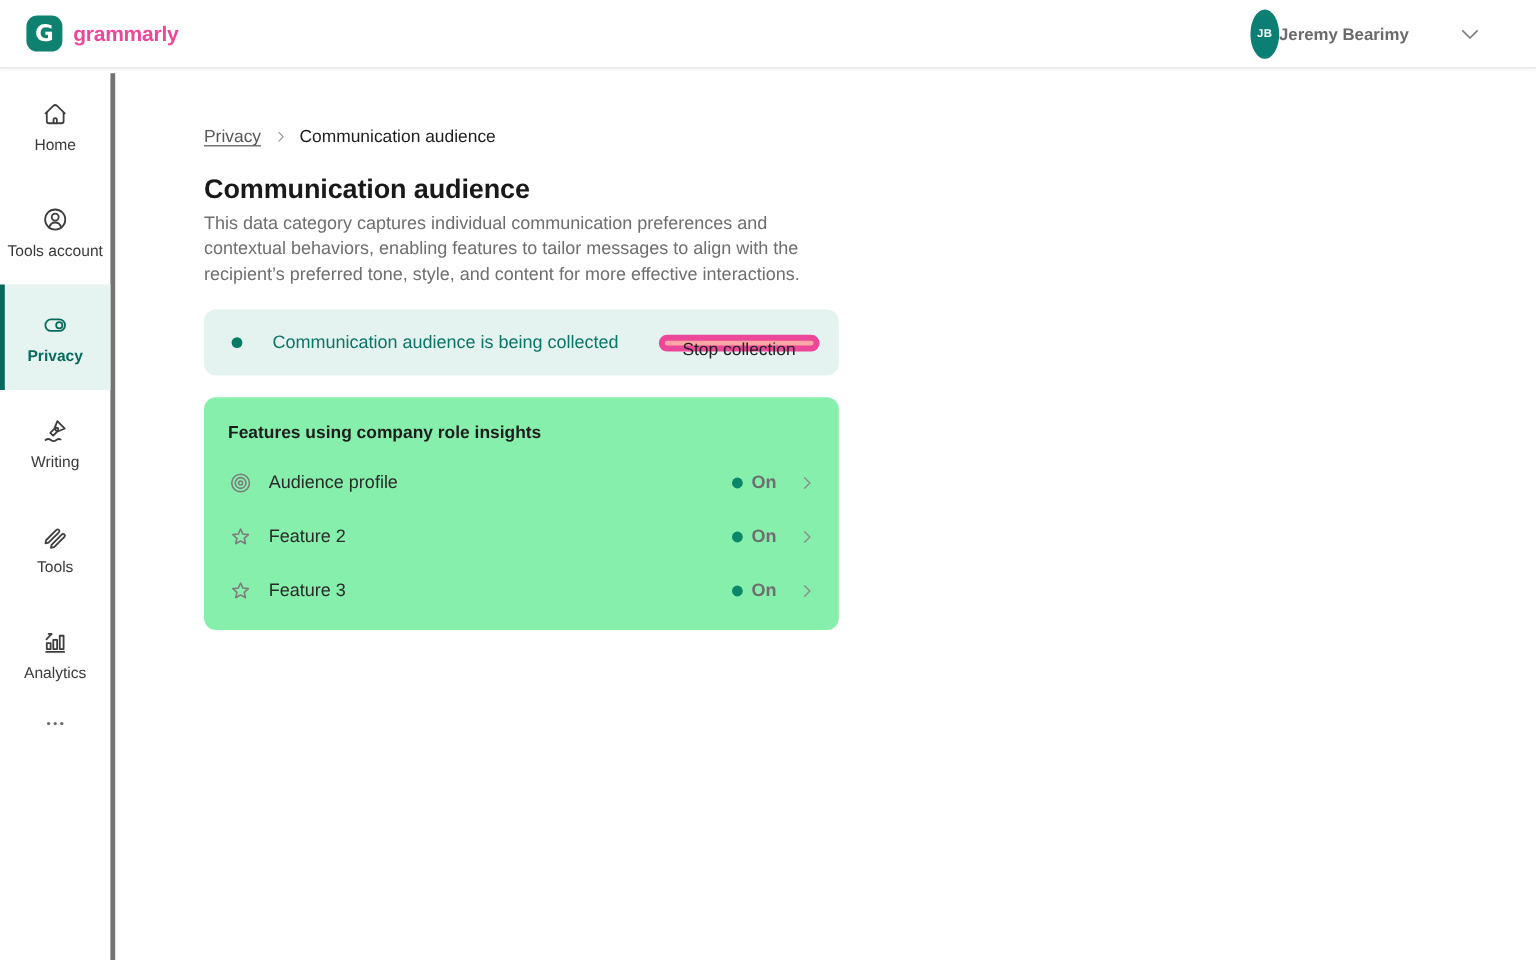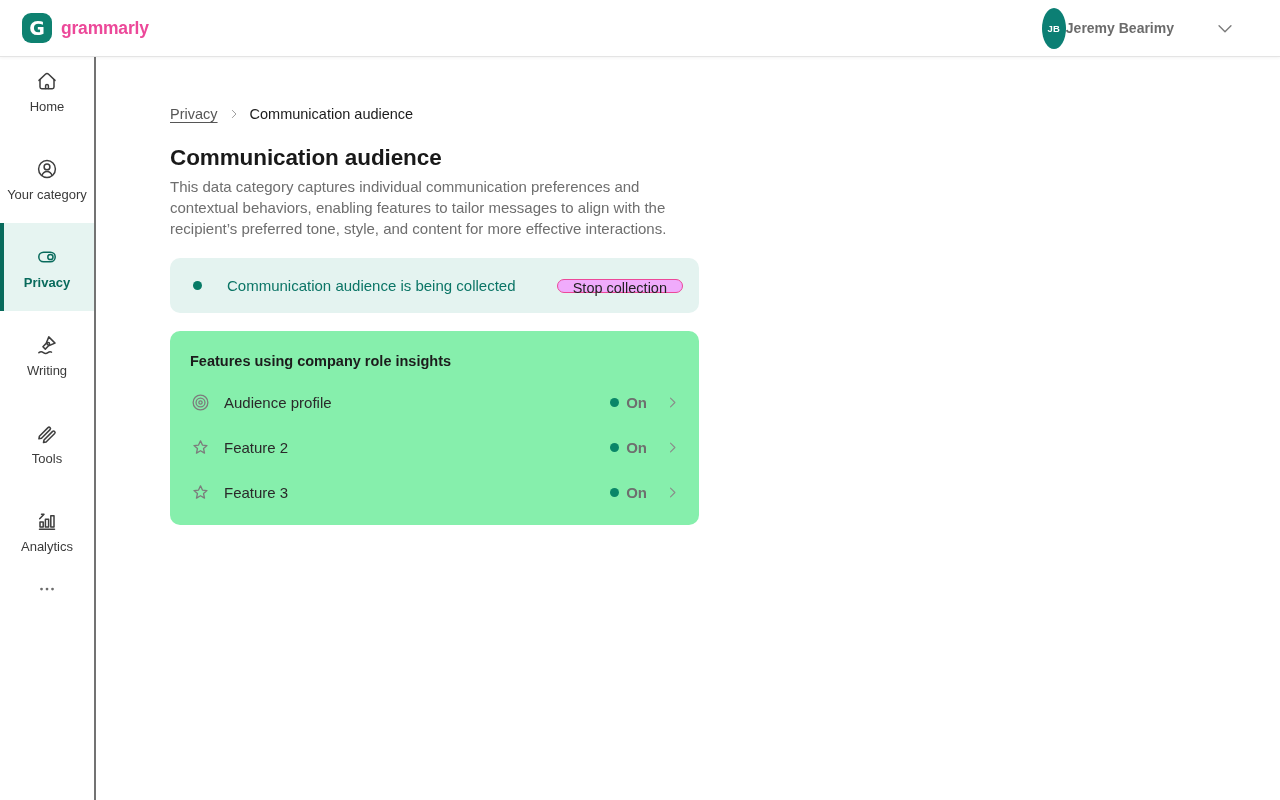--- a/index.html
+++ b/index.html
@@ -37,22 +37,22 @@
     width: 24px; height: 41px; border-radius: 50%;
     background: #0c7f74; color: #fff;
     display: flex; align-items: center; justify-content: center;
     font-size: 9.5px; font-weight: 700; letter-spacing: 0.3px;
   }
   .user-name { font-size: 14px; font-weight: 700; color: #6b6b6b; }
   .user-caret { margin-left: 40px; color: #7a7a7a; display: flex; }
 
   
   .sidebar {
-    position: absolute; top: 47px; left: 0; bottom: 0; width: 96px;
-    background: #fff; border-right: 2px solid #737373;
+    position: absolute; top: 61px; left: 0; bottom: 0; width: 96px;
+    background: #fff; border-right: 4px solid #737373;
     display: flex; flex-direction: column;
   }
   .nav-item {
     height: 88px; display: flex; flex-direction: column;
     align-items: center; justify-content: center; gap: 6px;
     color: #3e3e3e; cursor: pointer;
   }
   .nav-item .nav-label { font-size: 13px; color: #3a3a3a; }
   .nav-item svg { display: block; }
   .nav-item.active { background: #e6f4f1; box-shadow: inset 4px 0 0 #086a5c; }
@@ -88,21 +88,21 @@
     position: absolute; left: 170px; top: 258px; width: 529px; height: 55px;
     background: #e4f3f0; border-radius: 10px;
     display: flex; align-items: center;
     padding: 0 16px 0 23px;
   }
   .status-left { flex: 1; display: flex; align-items: center; gap: 25px; }
   .status-dot { width: 9px; height: 9px; border-radius: 50%; background: #077a66; flex: none; }
   .status-text { font-size: 15px; color: #0b7566; }
   .stop-btn {
     height: 14px; padding: 0 15px;
-    background: #f0abfc; border: 1px solid #ec4899; border-radius: 8px;
+    background: #fca5a5; border: 5px solid #ec4899; border-radius: 8px;
     font-family: "Liberation Sans", sans-serif;
     font-size: 14.5px; color: #222; cursor: pointer;
   }
 
   
   .features-card {
     position: absolute; left: 170px; top: 331px; width: 529px; height: 194px;
     background: #86efac; border-radius: 10px;
     padding: 22px 18px 8px 20px;
   }
@@ -149,21 +149,21 @@
   </div>
 
   <div class="nav-item">
     <span>
       <svg width="24" height="24" viewBox="0 0 24 24" class="icon-stroke">
         <circle cx="12" cy="12" r="8.4"></circle>
         <circle cx="12" cy="9.9" r="2.9"></circle>
         <path d="M6.9 18.6 C7.9 15.4 9.8 14.4 12 14.4 C14.2 14.4 16.1 15.4 17.1 18.6"></path>
       </svg>
     </span>
-    <span class="nav-label">Your category</span>
+    <span class="nav-label">Tools account</span>
   </div>
 
   <div class="nav-item active">
     <span>
       <svg width="24" height="24" viewBox="0 0 24 24" class="icon-stroke">
         <rect x="3.8" y="7.2" width="16.4" height="9.6" rx="4.8"></rect>
         <circle cx="15.4" cy="12" r="2.6"></circle>
       </svg>
     </span>
     <span class="nav-label">Privacy</span>

